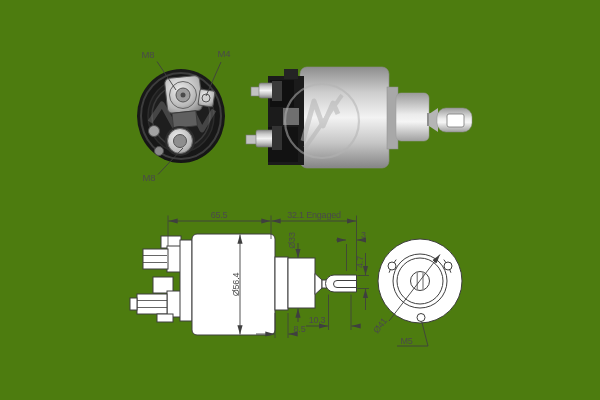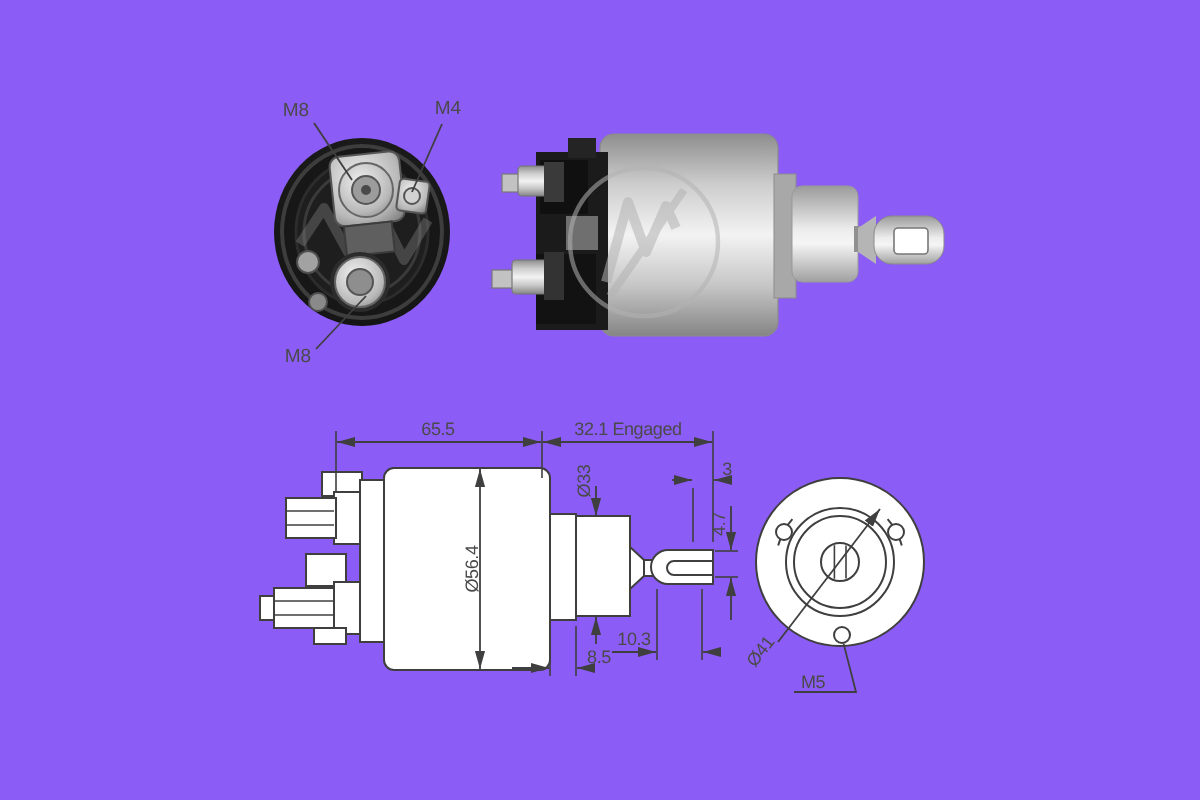--- a/index.html
+++ b/index.html
@@ -1,16 +1,16 @@
 <!DOCTYPE html>
 <html><head>
 <meta charset="utf-8">
 <style>
   html,body{margin:0;padding:0;background:#ffffff;}
-  .canvas{position:relative;width:600px;height:400px;background:#8b5cf6;overflow:hidden;
+  .canvas{position:relative;width:600px;height:400px;background:#4d7c0f;overflow:hidden;
           font-family:"Liberation Sans",sans-serif;}
   svg{display:block;}
   svg text{font-family:"Liberation Sans",sans-serif;fill:#4a4a4a;}
   .dimtxt{font-size:9px;letter-spacing:-0.2px;}
   .lbltxt{font-size:9.5px;}
   .ln{stroke:#3f3f3f;stroke-width:1;fill:#ffffff;}
   .lnf{stroke:#3f3f3f;stroke-width:1;fill:none;}
   .dim{stroke:#3f3f3f;stroke-width:0.9;fill:none;}
   .ext{stroke:#3f3f3f;stroke-width:0.8;fill:none;}
   .leader{stroke:#3f3f3f;stroke-width:0.9;fill:none;}

